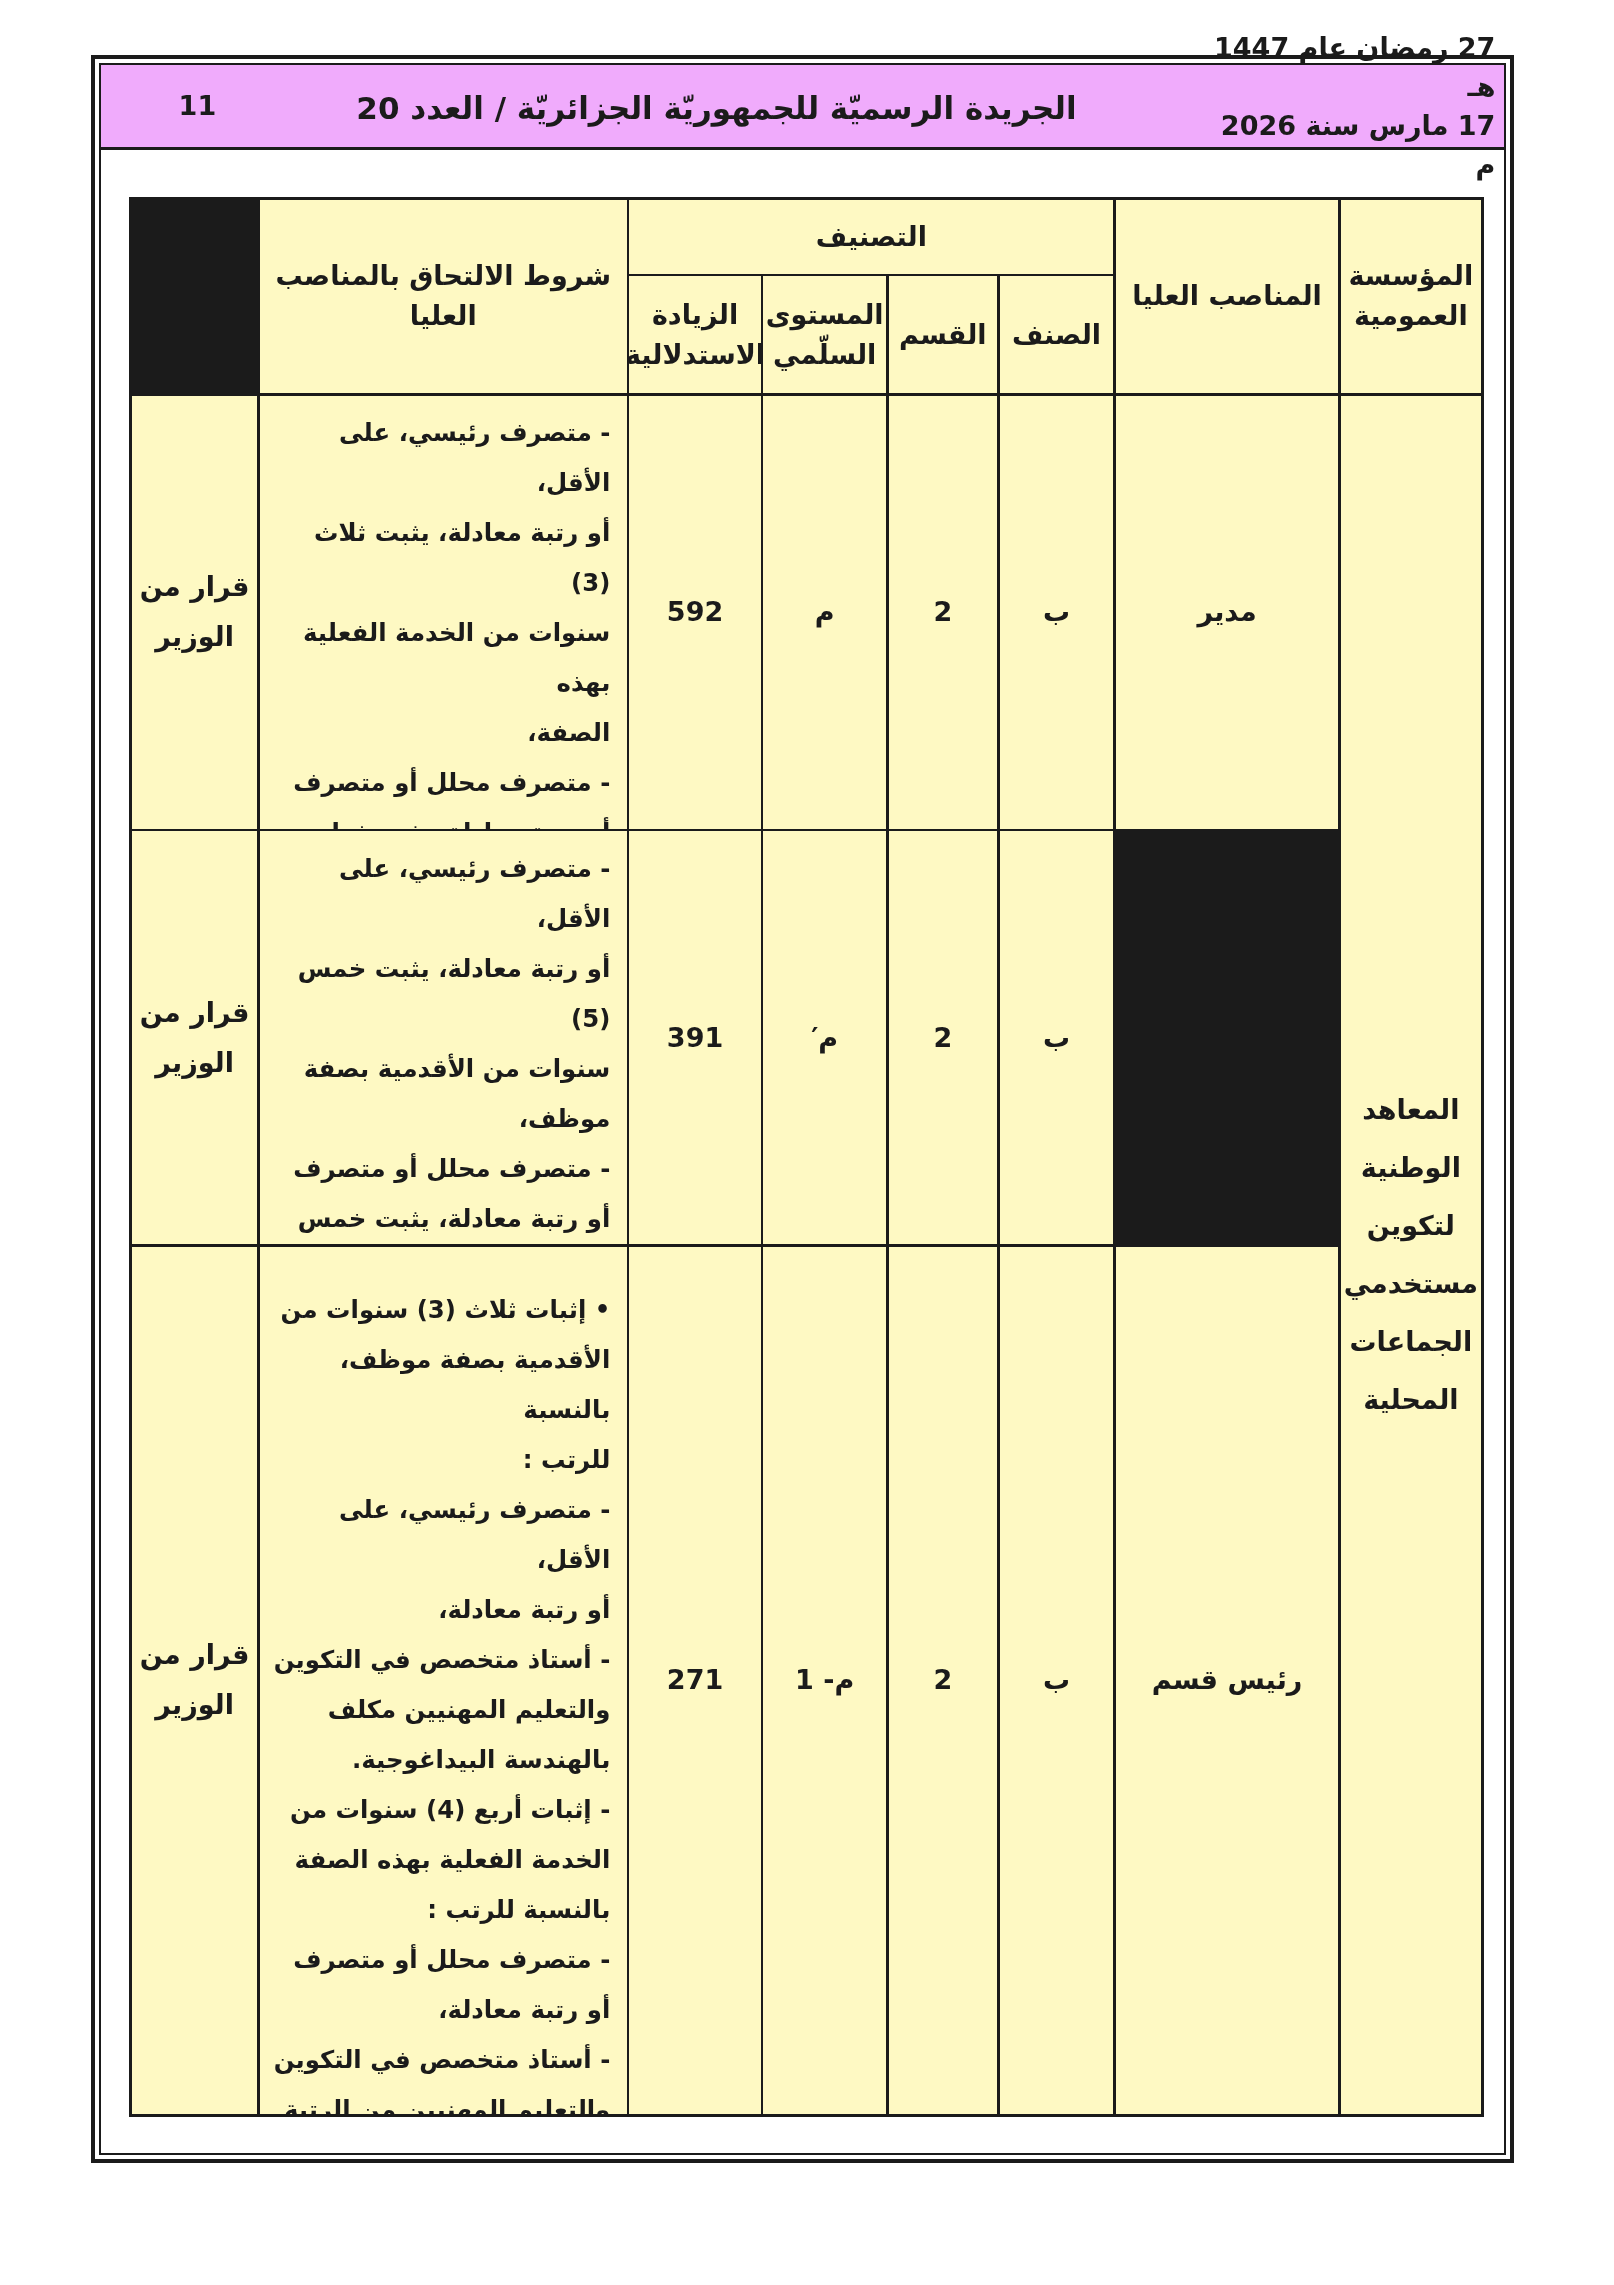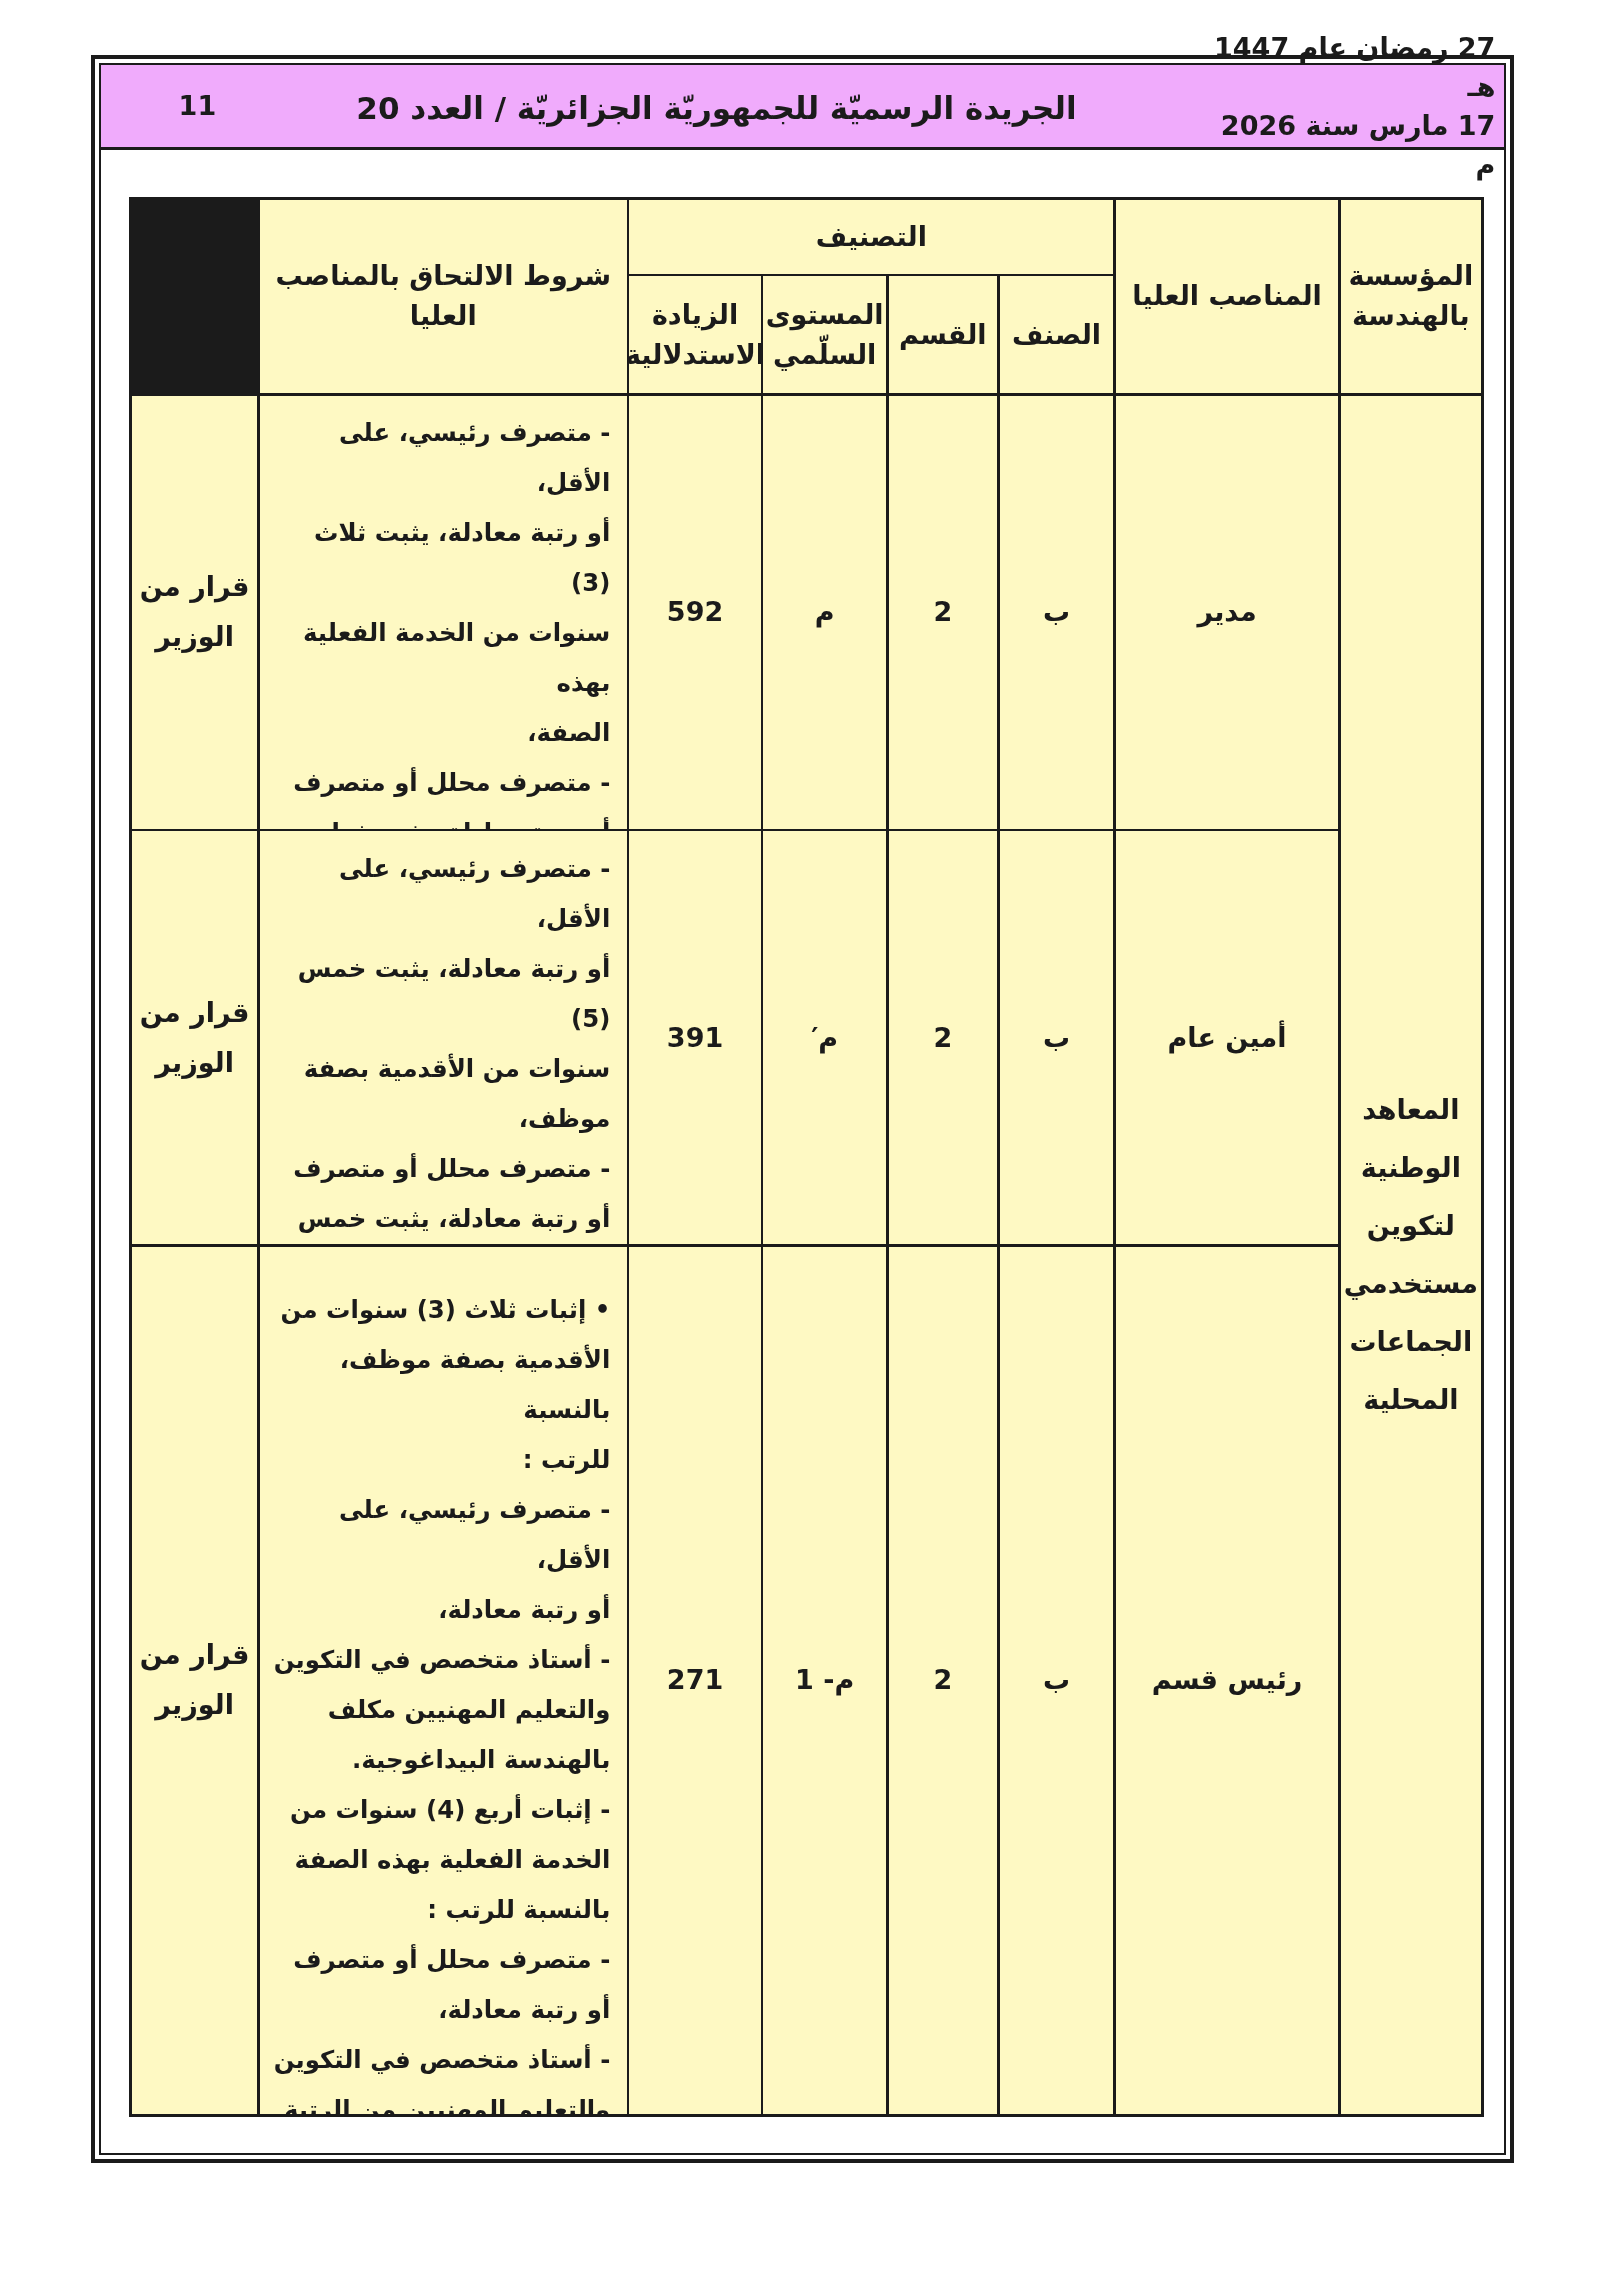--- a/index.html
+++ b/index.html
@@ -104,21 +104,21 @@
       <div class="journal-title">الجريدة الرسميّة للجمهوريّة الجزائريّة / العدد 20</div>
       <div class="page-number">11</div>
     </div>
 
   </div>
 </div>
 
 <div class="doc-table">
 
   <div class="cell" style="grid-area:1/1/3/2">المؤسسة
-بالهندسة</div>
+العمومية</div>
   <div class="cell" style="grid-area:1/2/3/3">المناصب العليا</div>
   <div class="cell" style="grid-area:1/3/2/7">التصنيف</div>
   <div class="cell" style="grid-area:2/3/3/4">الصنف</div>
   <div class="cell" style="grid-area:2/4/3/5">القسم</div>
   <div class="cell" style="grid-area:2/5/3/6">المستوى
 السلّمي</div>
   <div class="cell" style="grid-area:2/6/3/7">الزيادة
 الاستدلالية</div>
   <div class="cell" style="grid-area:1/7/3/8">شروط الالتحاق بالمناصب العليا</div>
 
@@ -138,21 +138,20 @@
 أو رتبة معادلة، يثبت ثلاث (3)
 سنوات من الخدمة الفعلية بهذه
 الصفة،
 - متصرف محلل أو متصرف
 أو رتبة معادلة، يثبت ثماني (8)
 سنوات من الخدمة الفعلية بهذه
 الصفة.</div>
   <div class="cell appt" style="grid-area:3/8/4/9">قرار من
 الوزير</div>
 
-  <div class="cell" style="grid-area:4/2/5/3">أمين عام</div>
   <div class="cell" style="grid-area:4/3/5/4">ب</div>
   <div class="cell" style="grid-area:4/4/5/5">2</div>
   <div class="cell" style="grid-area:4/5/5/6">م′</div>
   <div class="cell" style="grid-area:4/6/5/7">391</div>
   <div class="cell cond" style="grid-area:4/7/5/8">- متصرف رئيسي، على الأقل،
 أو رتبة معادلة، يثبت خمس (5)
 سنوات من الأقدمية بصفة
 موظف،
 - متصرف محلل أو متصرف
 أو رتبة معادلة، يثبت خمس (5)

